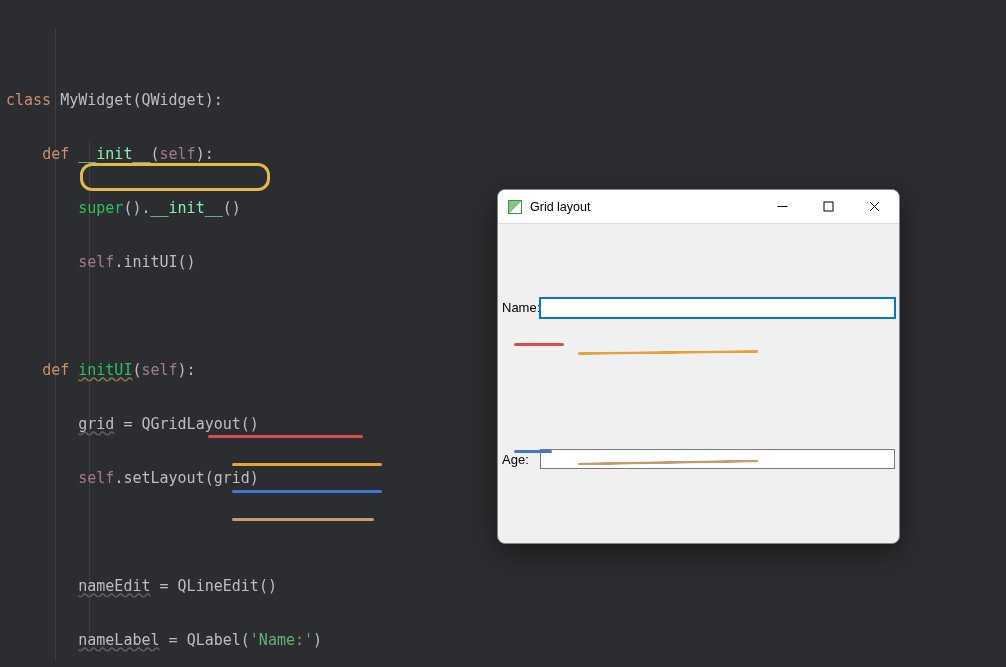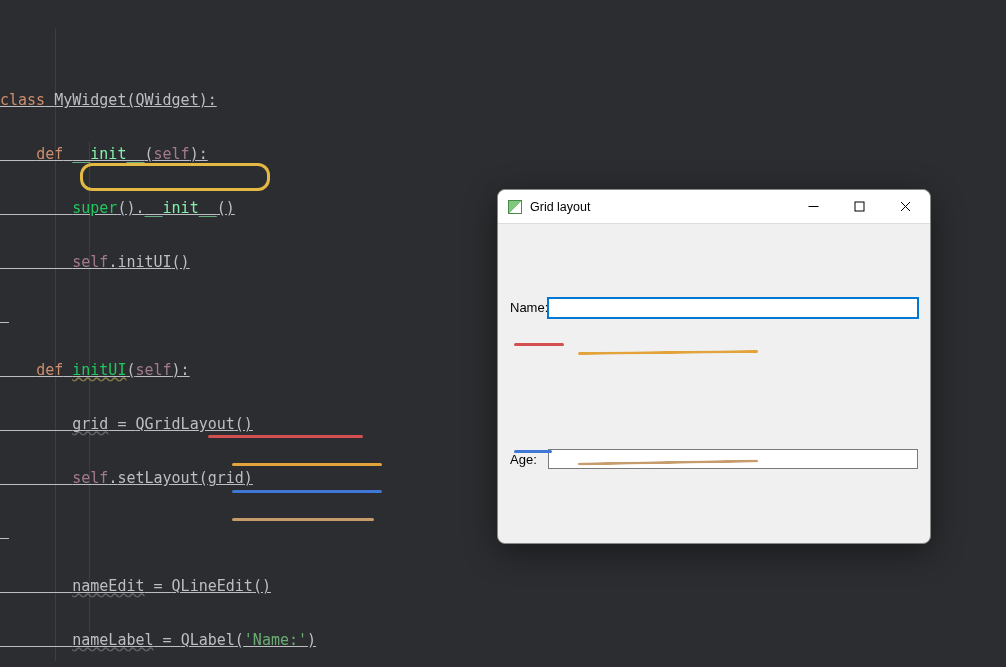--- a/index.html
+++ b/index.html
@@ -11,21 +11,21 @@
     font-size: 15px;
     position: relative;
     overflow: hidden;
   }
   .code-area {
     padding: 6px 0 0 0;
     line-height: 27px;
     color: #bcbec4;
     white-space: pre;
   }
-  .line { position: relative; text-decoration: underline; }
+  .line { padding-left: 6px; position: relative; }
   .kw { color: #cf8e6d; }
   .fn { color: #22c55e; font-style: normal; }
   .fn2 { color: #86efac; }
   .self { color: #a47a8a; text-align: right; }
   .str { color: #6aab73; }
   .punct { color: #bcbec4; }
   .ident { color: #bcbec4; }
   .gutter {
     position: absolute;
     left: 55px;
@@ -59,21 +59,21 @@
   .ul-red { border-bottom: 3px solid #d44f4f; border-radius: 2px; }
   .ul-orange { border-bottom: 3px solid #e3a33a; border-radius: 2px; }
   .ul-blue { border-bottom: 3px solid #3f77d6; border-radius: 2px; }
   .ul-tan { border-bottom: 3px solid #c69c6d; border-radius: 2px; }
 
   
   .qt-window {
     position: absolute;
     left: 497px;
     top: 189px;
-    width: 434px;
+    width: 403px;
     height: 355px;
     background: #f0f0f0;
     border: 1px solid #888;
     border-radius: 8px;
     box-shadow: 0 8px 32px rgba(0,0,0,0.45);
     font-family: 'Segoe UI', Arial, sans-serif;
     font-size: 13px;
     color: #000;
   }
   .titlebar {
@@ -95,21 +95,21 @@
   .titlebar .spacer { flex: 1; }
   .winbtn {
     width: 46px; height: 30px;
     display: flex; align-items: center; justify-content: center;
     font-size: 13px;
     color: #000;
     cursor: default;
   }
   .winbtn svg { width: 11px; height: 11px; }
   .qt-body {
-    padding: 8px 12px;
+    padding: 8px 4px;
     height: calc(100% - 34px);
     display: grid;
     grid-template-columns: auto 1fr;
     grid-template-rows: 1fr 1fr;
     align-items: center;
   }
   .qlabel { font-size: 13px; }
   .qedit {
     width: 100%;
     height: 20px;

